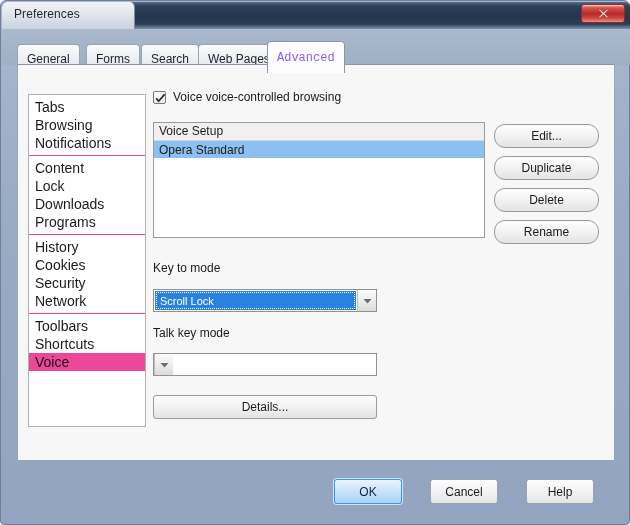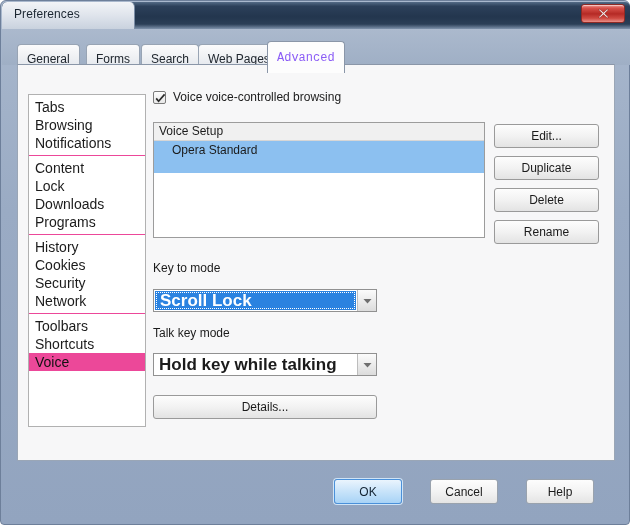--- a/index.html
+++ b/index.html
@@ -153,35 +153,35 @@
   #listbox-header {
     height: 17px; line-height: 17px;
     padding-left: 5px;
     font-size: 12px;
     color: #1b1b1b;
     background: #f0f0f0;
     border-bottom: 1px solid #d6d6d6;
     white-space: nowrap;
   }
   .list-row {
-    height: 32px; line-height: 18px;
-    padding-left: 18px;
+    height: 17px; line-height: 18px;
+    padding-left: 5px;
     font-size: 12px;
     color: #1b1b1b;
     white-space: nowrap;
   }
   .list-row.selected { background: #8cc0f0; }
   .side-btn {
     position: absolute;
     left: 476px;
     width: 105px; height: 24px;
     box-sizing: border-box;
     background: linear-gradient(180deg,#fdfdfd 0%, #f2f2f2 50%, #e3e3e3 100%);
     border: 1px solid #9a9a9a;
-    border-radius: 3px;
+    border-radius: 11px;
     font-size: 12px;
     color: #1b1b1b;
     display: flex; align-items: center; justify-content: center;
     white-space: nowrap;
   }
   .field-label {
     position: absolute;
     left: 135px;
     font-size: 12px;
     color: #1b1b1b;
@@ -193,25 +193,24 @@
     width: 224px; height: 23px;
     box-sizing: border-box;
     background: #ffffff;
     border: 1px solid #919191;
     display: flex; align-items: stretch;
   }
   .combo-value {
     flex: 1;
     display: flex; align-items: center;
     padding-left: 5px;
-    font-size: 17px;
-    color: #1b1b1b;
-    white-space: nowrap;
-    overflow: hidden;
-    font-weight: bold;
+    font-size: 11px;
+    color: #1b1b1b;
+    white-space: nowrap;
+    overflow: hidden;
   }
   .combo.focused .combo-value {
     background: #2a82e0;
     color: #ffffff;
     margin: 1px;
     outline: 1px dotted #ffffff;
     outline-offset: -2px;
   }
   .combo-arrow {
     width: 19px;
@@ -330,21 +329,20 @@
       <div class="combo-value">Scroll Lock</div>
       <div class="combo-arrow">
         <svg width="9" height="6" viewBox="0 0 9 6">
             <path d="M0.5 1 L8.5 1 L4.5 5.4 Z" fill="#6e6e6e"></path>
           </svg>
       </div>
     </div>
 
     <div class="field-label" style="top:261px;">Talk key mode</div>
     <div class="combo" style="top:288px;">
-      <div class="combo-value">Hold key while talking</div>
       <div class="combo-arrow">
         <svg width="9" height="6" viewBox="0 0 9 6">
             <path d="M0.5 1 L8.5 1 L4.5 5.4 Z" fill="#6e6e6e"></path>
           </svg>
       </div>
     </div>
 
     <div id="details-btn">Details...</div>
   </div>
 

